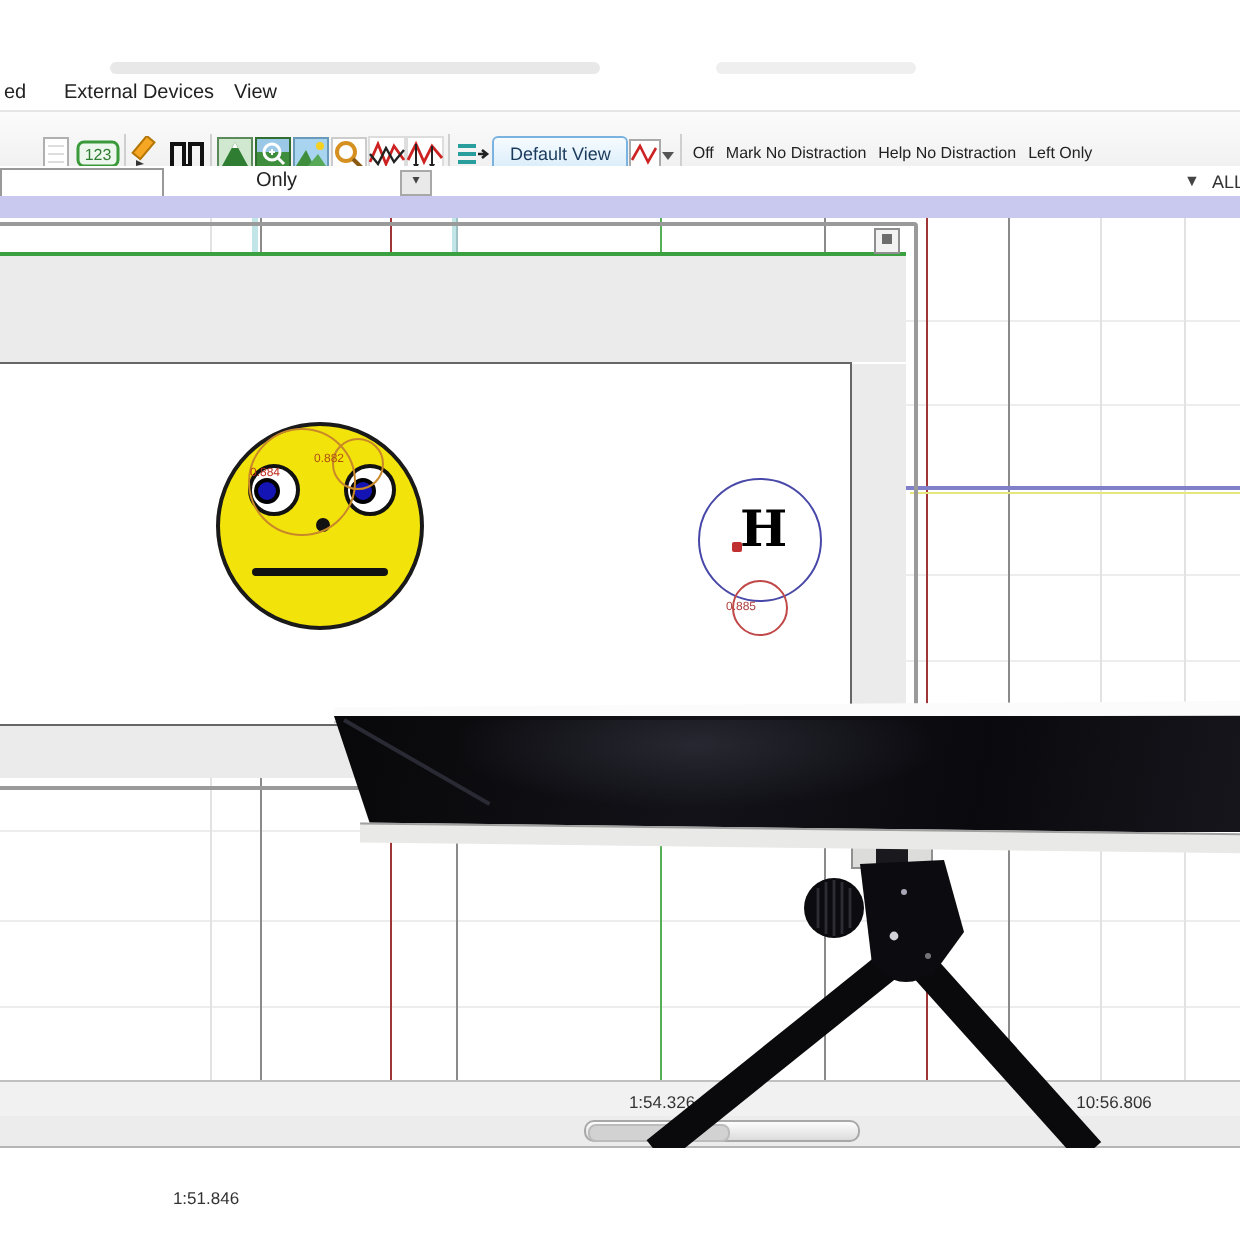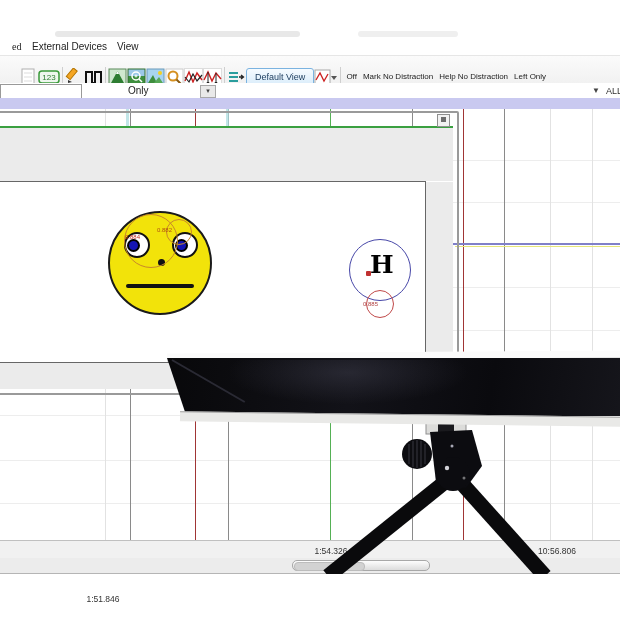--- a/index.html
+++ b/index.html
@@ -87,21 +87,21 @@
 </style>
 </head>
 <body>
 
 <div id="app">
 
   <div class="smudge" style="left:55px;top:31px;width:245px;"></div>
   <div class="smudge" style="left:358px;top:31px;width:100px;opacity:.55;"></div>
 
   <div class="menubar">
-    <span class="menu-item" style="left:12px;font-family:Liberation Serif, serif;">ed</span>
+    <span class="menu-item" style="left:2px;">ed</span>
     <span class="menu-item" style="left:32px;">External Devices</span>
     <span class="menu-item" style="left:117px;">View</span>
   </div>
 
   <div class="toolbar">
     <svg class="ticon" viewBox="0 0 19 18">
       <rect x="3" y="1" width="12" height="16" fill="#fff" stroke="#b0b0b0"></rect>
       <line x1="5" y1="5" x2="13" y2="5" stroke="#ddd"></line>
         <line x1="5" y1="9" x2="13" y2="9" stroke="#ddd"></line>
         <line x1="5" y1="13" x2="13" y2="13" stroke="#ddd"></line>

